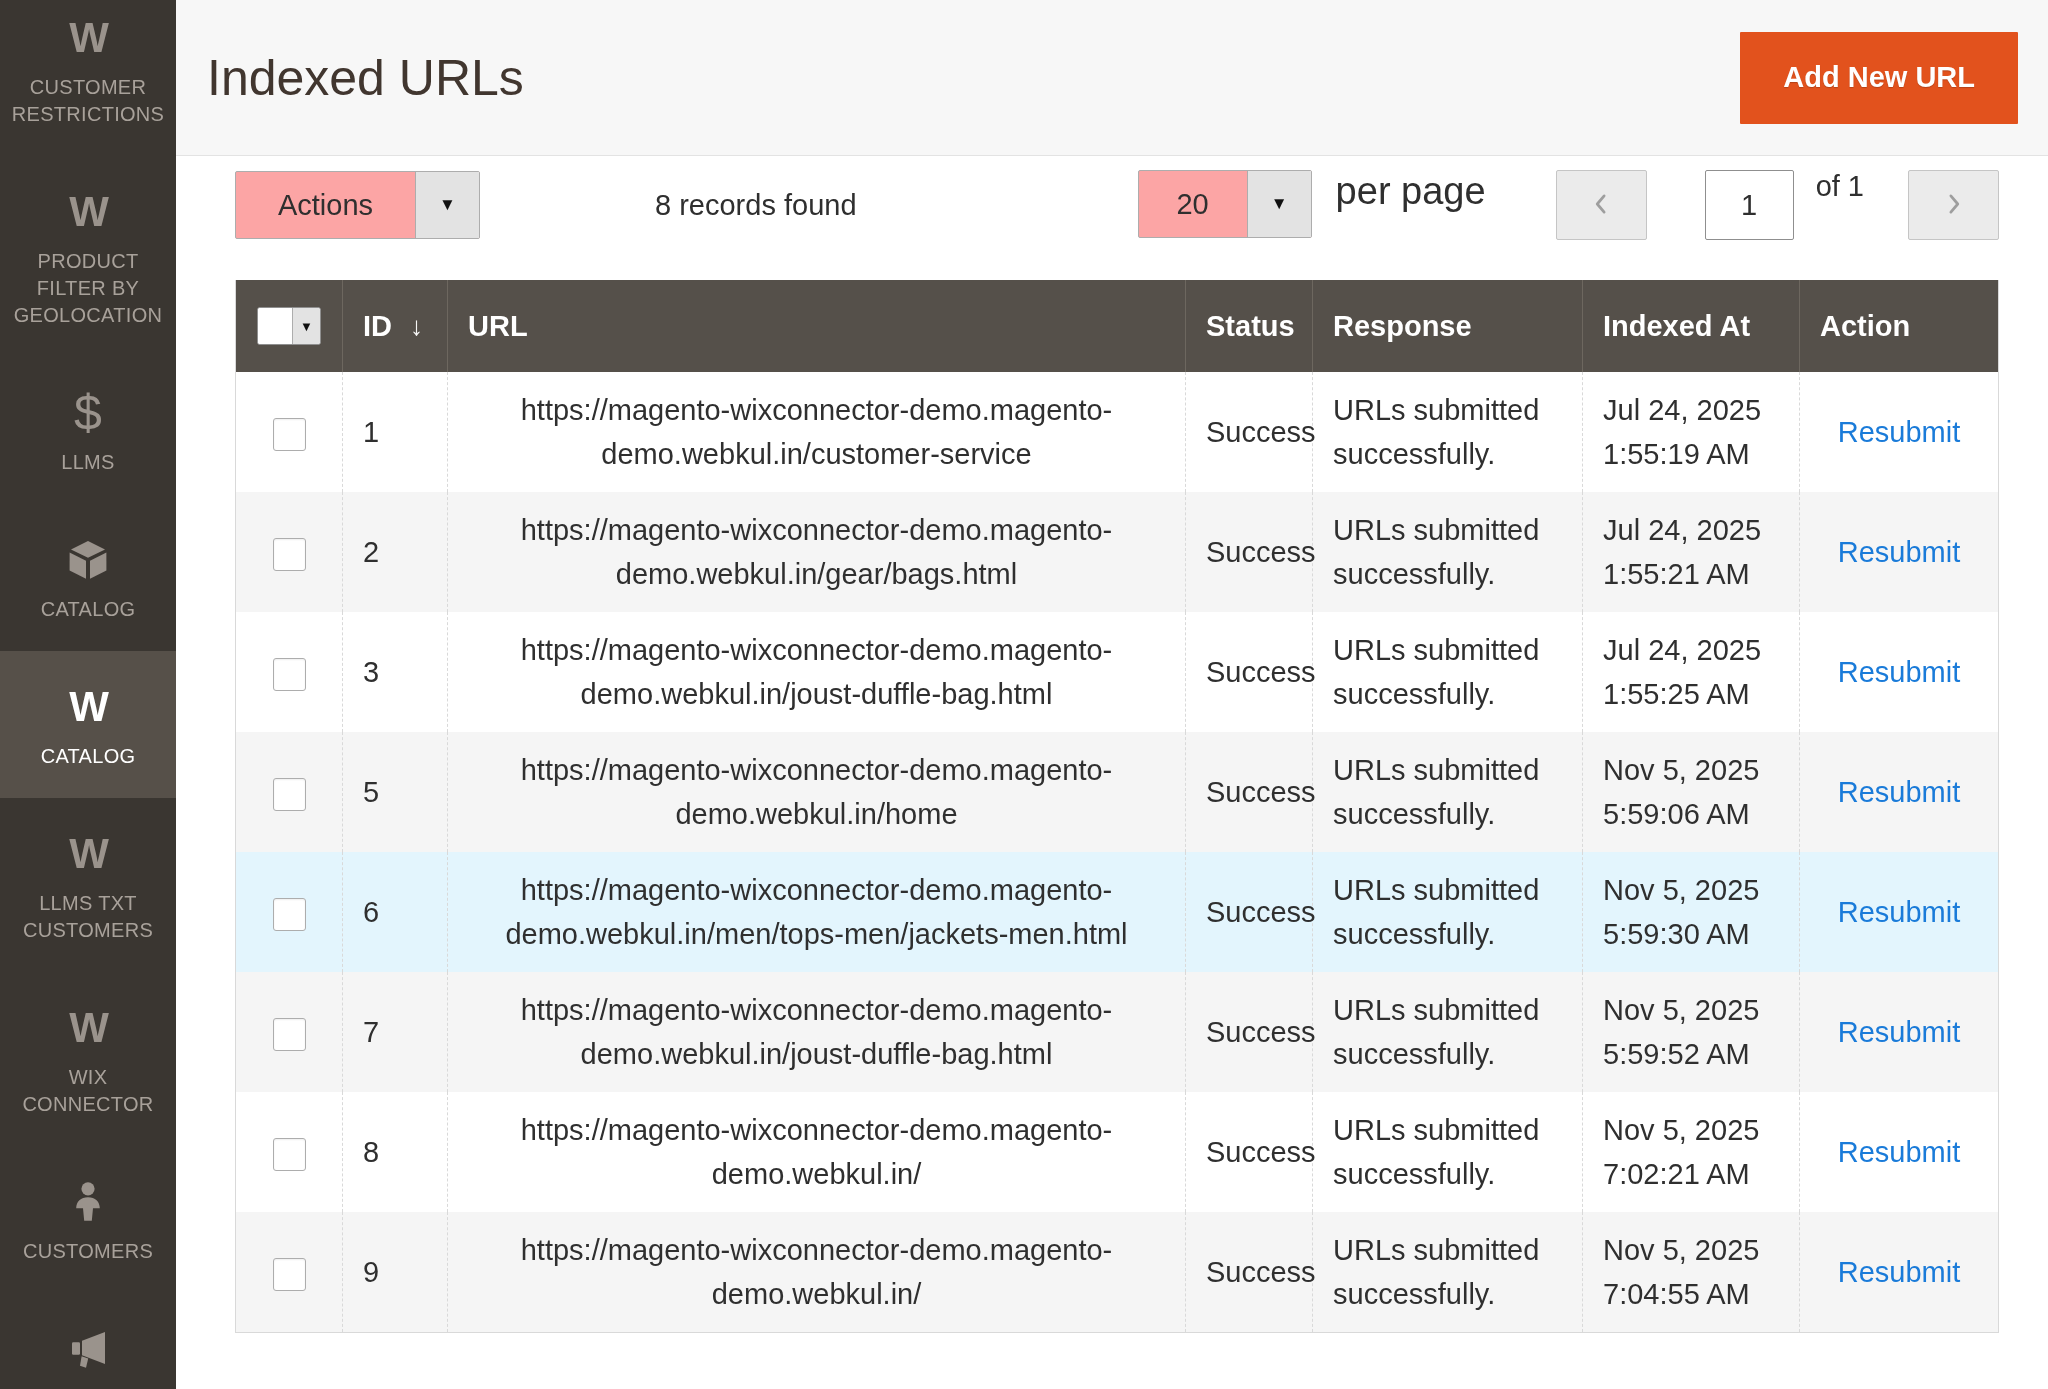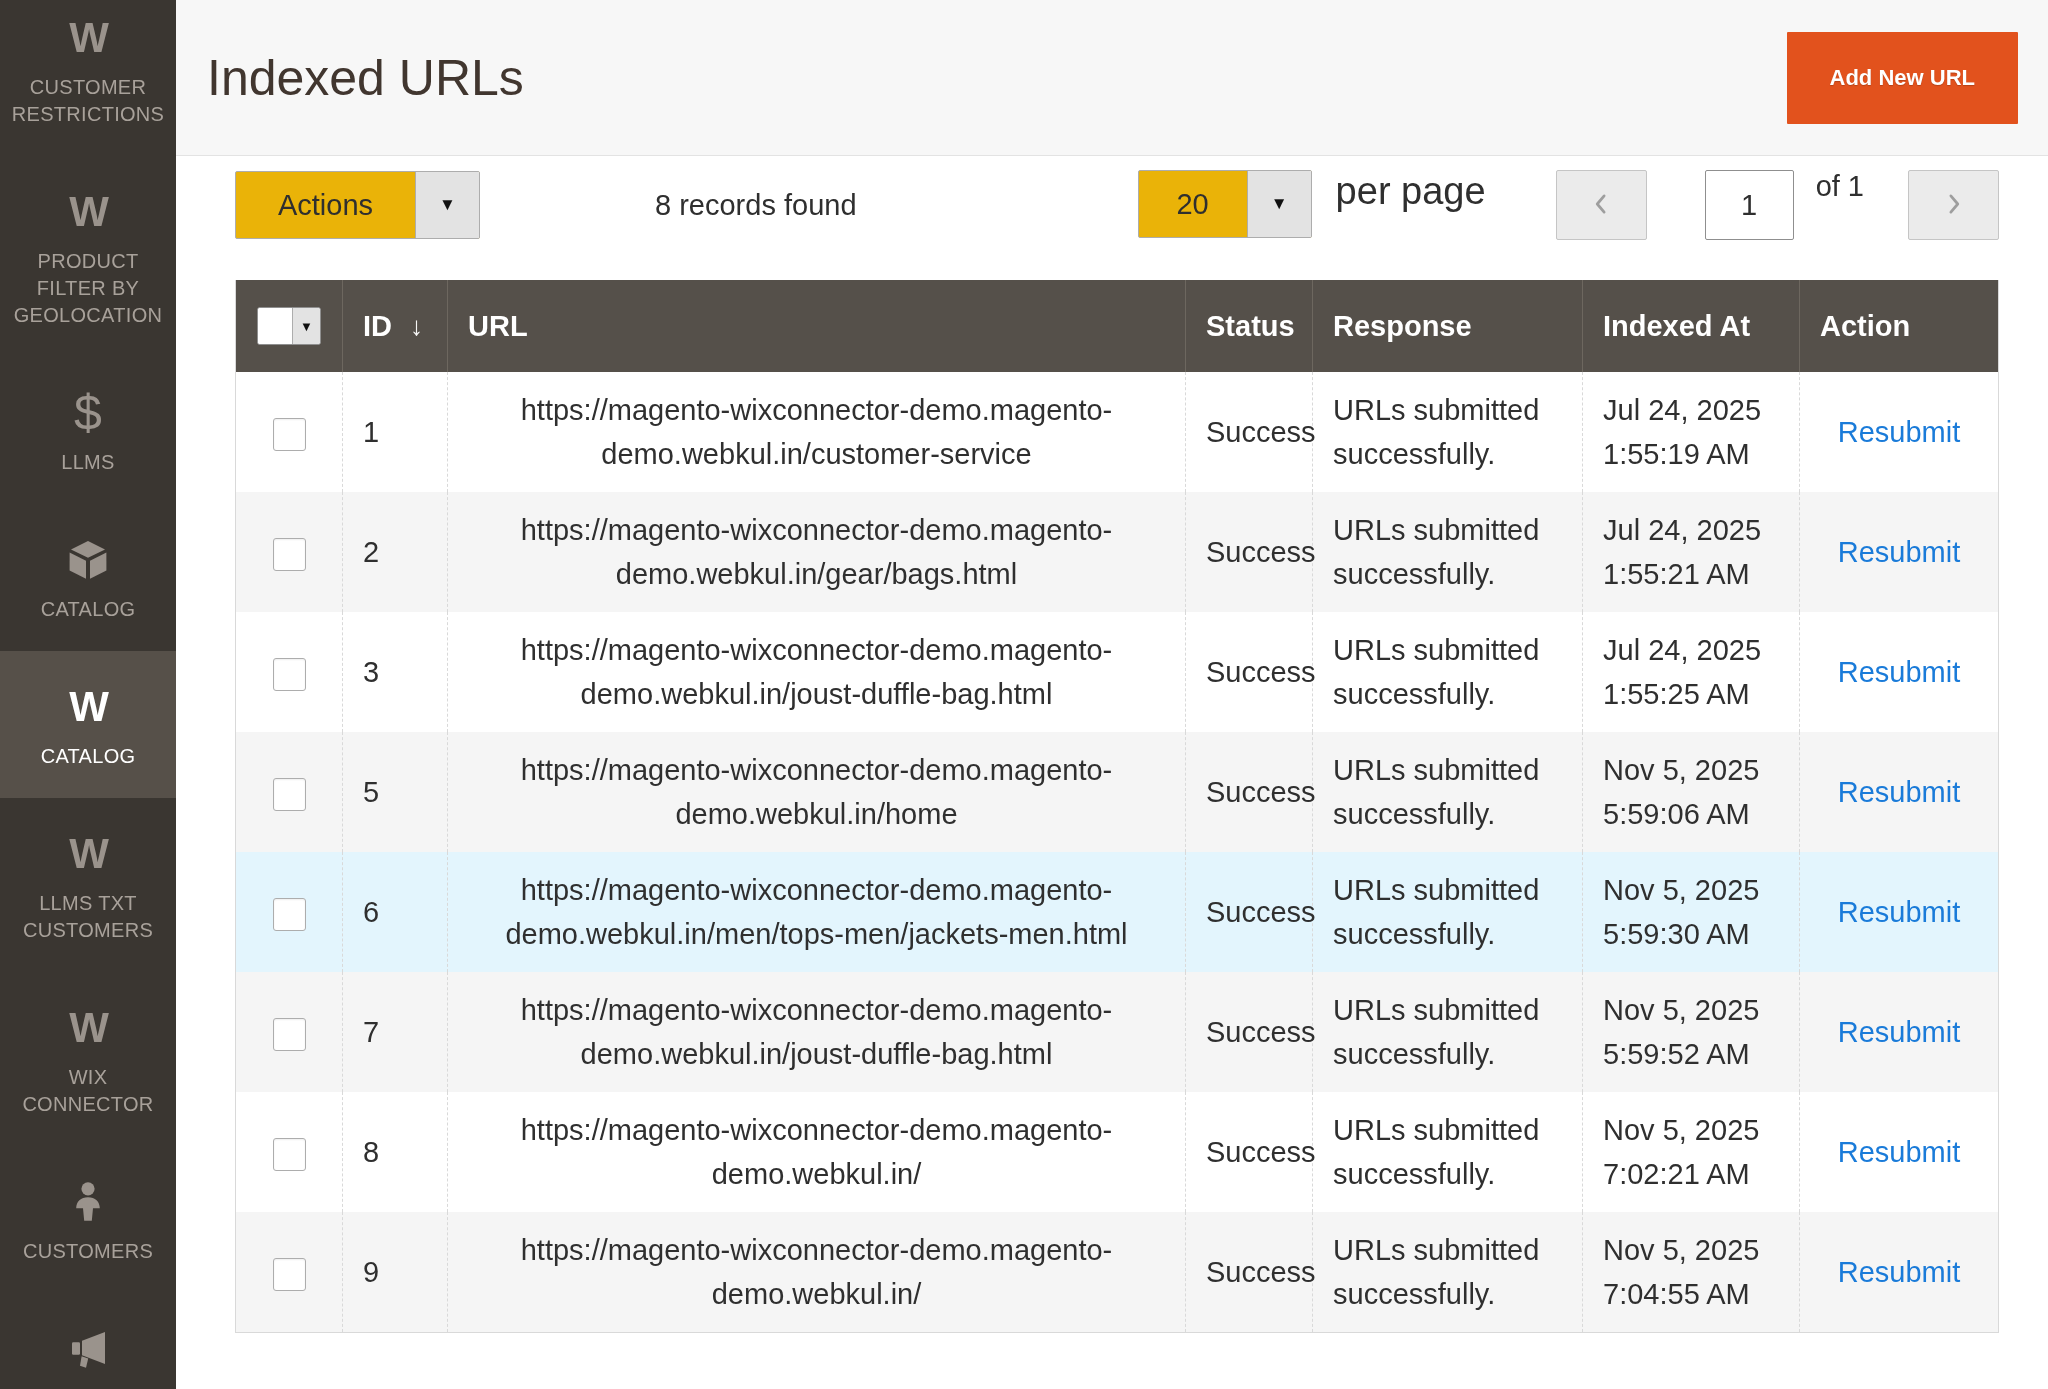--- a/index.html
+++ b/index.html
@@ -45,30 +45,30 @@
 
   
   .main{flex:1;min-width:0;display:flex;flex-direction:column;background:#fff;}
   .page-header{
     height:156px;flex:none;background:#f7f7f7;border-bottom:1px solid #e3e3e3;
     display:flex;align-items:center;justify-content:space-between;padding:0 30px 0 31px;
   }
   .page-title{margin:0;font-size:50px;font-weight:300;color:#41362f;}
   .add-btn{
     background:var(--accent);color:#fff;border:0;border-radius:1px;
-    height:92px;padding:0 43px;font-size:22px;font-weight:700;
+    height:92px;padding:0 43px;font-size:29px;font-weight:700;
     font-family:inherit;cursor:pointer;text-shadow:0 1px 1px rgba(0,0,0,.2);
   }
 
   .content{padding:14px 49px 0 59px;flex:1;}
 
   
   .toolbar{display:flex;align-items:center;height:70px;}
   .select{
-    display:inline-flex;align-items:stretch;height:68px;background:#eab308;
+    display:inline-flex;align-items:stretch;height:68px;background:#fca5a5;
     border:1px solid #adadad;border-radius:2px;cursor:pointer;
   }
   .select .val{display:flex;align-items:center;justify-content:center;font-size:29px;color:#2f2f2f;}
   .select .caret{
     width:64px;background:#e3e3e3;border-left:1px solid #adadad;
     display:flex;align-items:center;justify-content:center;font-size:17px;color:#111;
   }
   .actions-select{width:245px;}
   .actions-select .val{flex:1;}
   .records{margin-left:175px;font-size:29px;color:#2f2f2f;}

